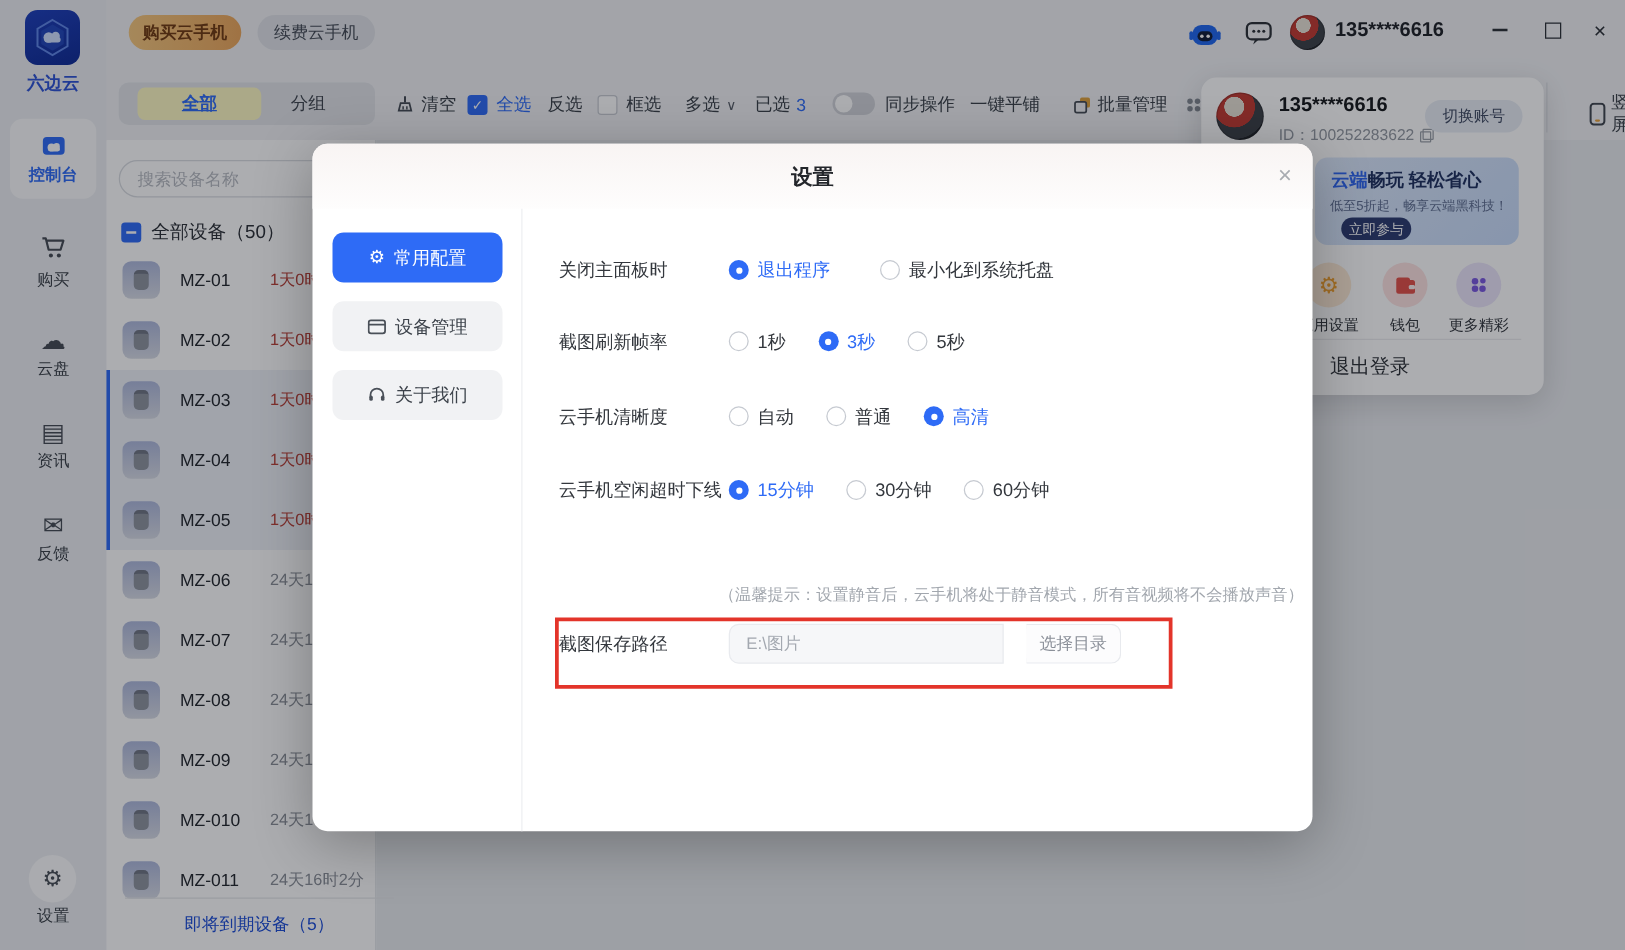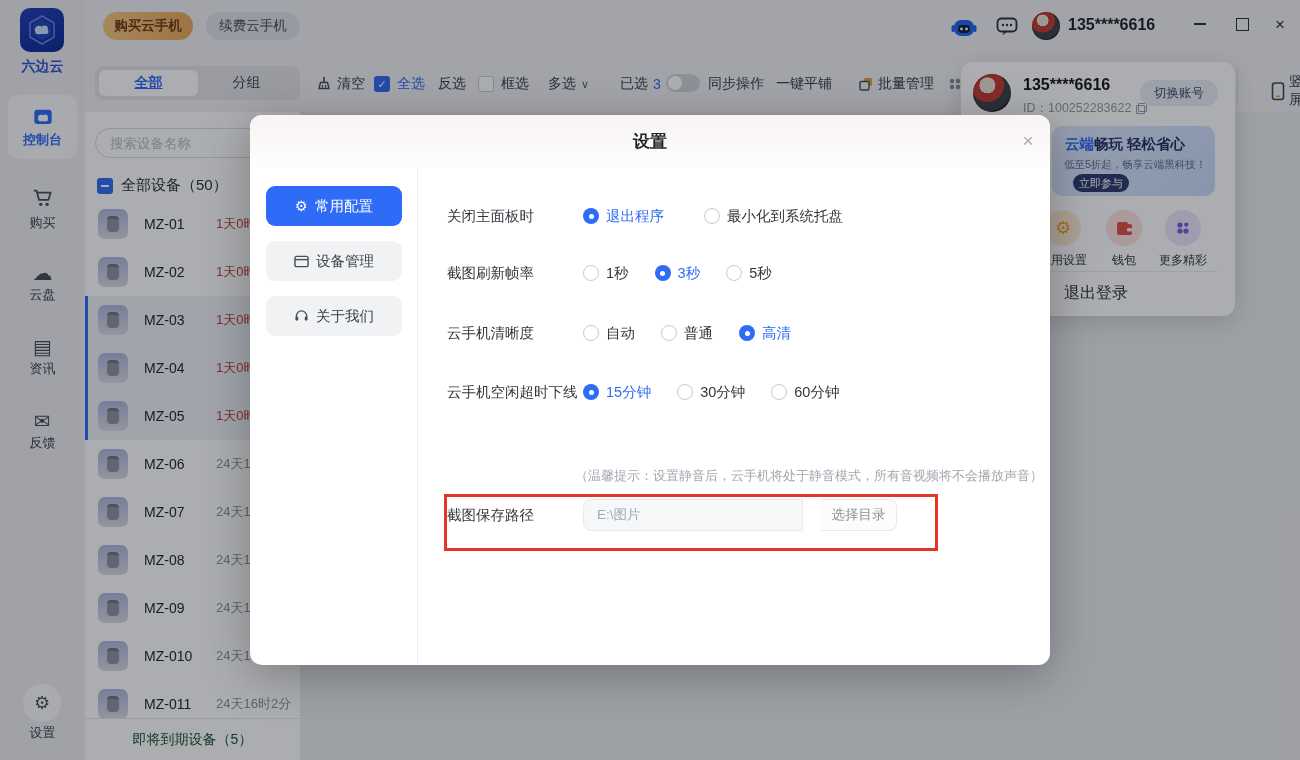--- a/index.html
+++ b/index.html
@@ -40,21 +40,21 @@
   .side-gear-lbl{position:absolute;left:0;top:724px;width:85px;text-align:center;font-size:13px;color:#3a4048;}
 
   
   .pill{position:absolute;top:12px;height:28px;border-radius:14px;display:flex;align-items:center;justify-content:center;font-size:13.5px;}
   .pill-buy{left:103px;width:90px;background:linear-gradient(90deg,#f5c77e,#eca75b);color:#6f3a12;font-weight:bold;}
   .pill-renew{left:206px;width:94px;background:#e1e3e8;color:#434a55;}
 
   
   .seg{position:absolute;left:95px;top:66px;width:205px;height:34px;background:#e2e4e9;border-radius:8px;}
   .seg-opt{position:absolute;top:4px;height:26px;width:99px;display:flex;align-items:center;justify-content:center;font-size:14px;border-radius:6px;}
-  .seg-all{left:4px;background:#ffffff;color:#2e6bf6;font-weight:bold;text-decoration:underline;}
+  .seg-all{left:15px;background:#fef9c3;color:#2e6bf6;font-weight:bold;text-decoration:underline;}
   .seg-group{left:102px;color:#3f454e;}
   .tool{position:absolute;top:75px;height:18px;display:flex;align-items:center;font-size:14px;color:#3a4048;white-space:nowrap;}
   .cb{width:16px;height:16px;border-radius:3px;box-sizing:border-box;display:inline-flex;align-items:center;justify-content:center;}
   .cb-on{background:#2e6bf6;color:#fff;font-size:11px;}
   .cb-off{background:#fff;border:1px solid #c7cad1;}
   .cb-ind{background:#2e6bf6;position:relative;}
   .cb-ind::after{content:"";width:8px;height:2px;background:#fff;}
   .blue{color:#2e6bf6;}
   .caret{font-size:11px;color:#565c66;margin-left:5px;}
   .toggle{position:absolute;left:666px;top:74px;width:34px;height:18px;border-radius:9px;background:#d2d4d9;}
@@ -73,22 +73,22 @@
   .dev-row{position:relative;height:48px;display:flex;align-items:center;}
   .dev-row.sel{background:#eef1f7;}
   .dev-bar{display:none;position:absolute;left:0;top:0;width:3px;height:48px;background:#2e6bf6;}
   .dev-row.sel .dev-bar{display:block;}
   .dev-icon{position:absolute;left:13px;top:9px;width:30px;height:30px;border-radius:7px;
             background:linear-gradient(180deg,#aeb9dd,#d8dce6);display:flex;align-items:center;justify-content:center;}
   .dev-icon-core{width:12px;height:13px;border-radius:4px;background:#8d939f;border-top:3px solid #6f7583;}
   .dev-name{position:absolute;left:59px;font-size:14px;color:#22262c;}
   .dev-exp{position:absolute;left:131px;font-size:13px;color:#8a8f98;}
   .dev-exp.red{color:#b94038;}
-  .dev-foot{position:absolute;left:0;top:606px;width:215px;height:41px;border-top:1px solid #e5e7ea;border-bottom:1px solid #e5e7ea;
-            display:flex;align-items:center;justify-content:center;font-size:14px;color:#14532d;}
+  .dev-foot{position:absolute;left:15px;top:606px;width:215px;height:41px;border-top:1px solid #e5e7ea;border-bottom:1px solid #e5e7ea;
+            display:flex;align-items:center;justify-content:center;font-size:14px;color:#1d4ed8;}
 
   
   .upanel{position:absolute;left:961px;top:62px;width:274px;height:254px;background:#fff;border-radius:12px;
           box-shadow:0 6px 24px rgba(0,0,0,.14);z-index:10;}
   .up-phone{position:absolute;left:62px;top:14px;font-size:16px;font-weight:bold;color:#15171a;}
   .up-id{position:absolute;left:62px;top:38px;font-size:12.5px;color:#9298a1;display:flex;align-items:center;}
   .copy-ico{position:relative;width:11px;height:11px;margin-left:5px;display:inline-block;}
   .copy-ico::before,.copy-ico::after{content:"";position:absolute;width:7px;height:7px;border:1px solid #9aa0a8;border-radius:1px;}
   .copy-ico::before{left:0;bottom:0;background:#fff;}
   .copy-ico::after{right:0;top:0;}
@@ -202,21 +202,21 @@
   </div>
   <div class="tool" style="left:438px;">反选</div>
   <div class="tool" style="left:478px;">
     <span class="cb cb-off"></span>
     <span style="margin-left:7px;">框选</span>
   </div>
   <div class="tool" style="left:548px;">
     <span>多选</span>
       <span class="caret">∨</span>
   </div>
-  <div class="tool" style="left:620px;">
+  <div class="tool" style="left:604px;">
     <span>已选</span>
       <span class="blue" style="margin-left:5px;">3</span>
   </div>
   <div class="toggle">
       <span class="toggle-knob"></span>
     </div>
   <div class="tool" style="left:708px;">同步操作</div>
   <div class="tool" style="left:776px;">一键平铺</div>
   <div class="tool" style="left:858px;">
     <span style="display:flex;margin-right:4px;">

